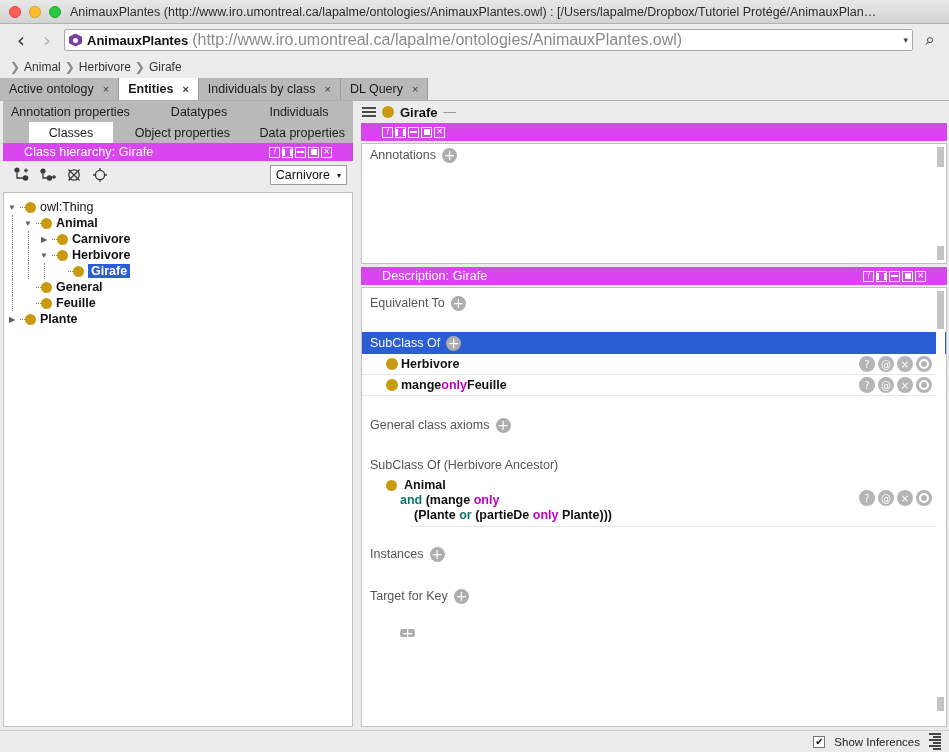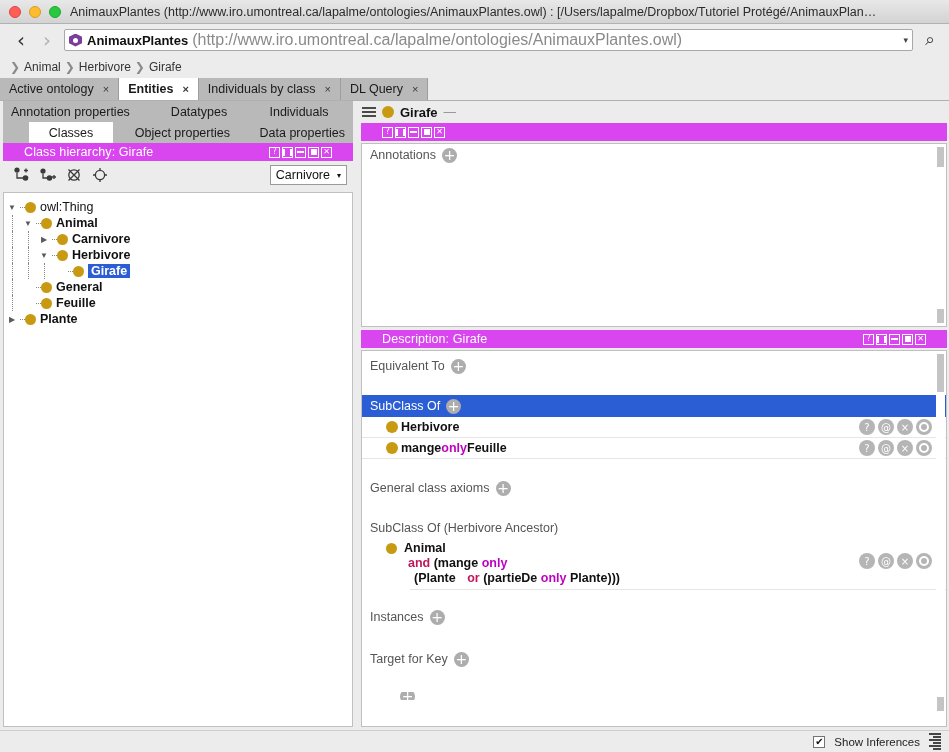--- a/index.html
+++ b/index.html
@@ -222,21 +222,21 @@
   .sec-row.selected .sec-label { color: #fff; }
 
   .axiom-row {
     display: flex; align-items: center; height: 21px;
     border-bottom: 1px solid #e6e6e6; padding-left: 24px;
     position: relative; font-size: 12.5px;
   }
   .axiom-row .tball { margin-right: 3px; width: 12px; height: 12px; }
   .ax-text { font-weight: bold; color: #111; white-space: nowrap; }
   .kw-only { color: #c000c0; }
-  .kw-and, .kw-or { color: #be185d; margin-left: 8px; }
+  .kw-and, .kw-or { color: #0f766e; }
   .row-actions { position: absolute; right: 14px; display: flex; gap: 3px; }
   .act {
     width: 16px; height: 16px; border-radius: 50%; background: #b5b5b5;
     color: #fff; font-size: 10px; display: flex; align-items: center;
     justify-content: center; cursor: pointer; font-family: "DejaVu Sans", sans-serif;
   }
   .act.a-o::after { content:""; width:6px; height:6px; border:2px solid #fff; border-radius:50%; }
 
   .anon-block { position: relative; padding-left: 24px; padding-top: 2px; }
   .anon-line { font-size: 12.5px; font-weight: bold; color: #111; line-height: 15px; white-space: nowrap;}
@@ -499,21 +499,21 @@
         <span class="hdr-icons">
           <span class="hdr-ico">?</span>
           <span class="hdr-ico i-split"></span>
           <span class="hdr-ico i-min"></span>
           <span class="hdr-ico i-max"></span>
           <span class="hdr-ico">✕</span>
         </span>
       </div>
     </div>
 
-    <div class="scroll-area" style="height:184px; margin:2px 2px 0 3px;">
+    <div class="scroll-area" style="height:121px; margin:2px 2px 0 3px;">
       <div class="sec-row">
         <span class="sec-label">Annotations</span>
         <span class="plus">+</span>
       </div>
       <div class="vscroll">
         <div class="vthumb" style="top:2px;height:20px;"></div>
         <div class="vthumb" style="bottom:2px;height:14px;"></div>
       </div>
     </div>
 

